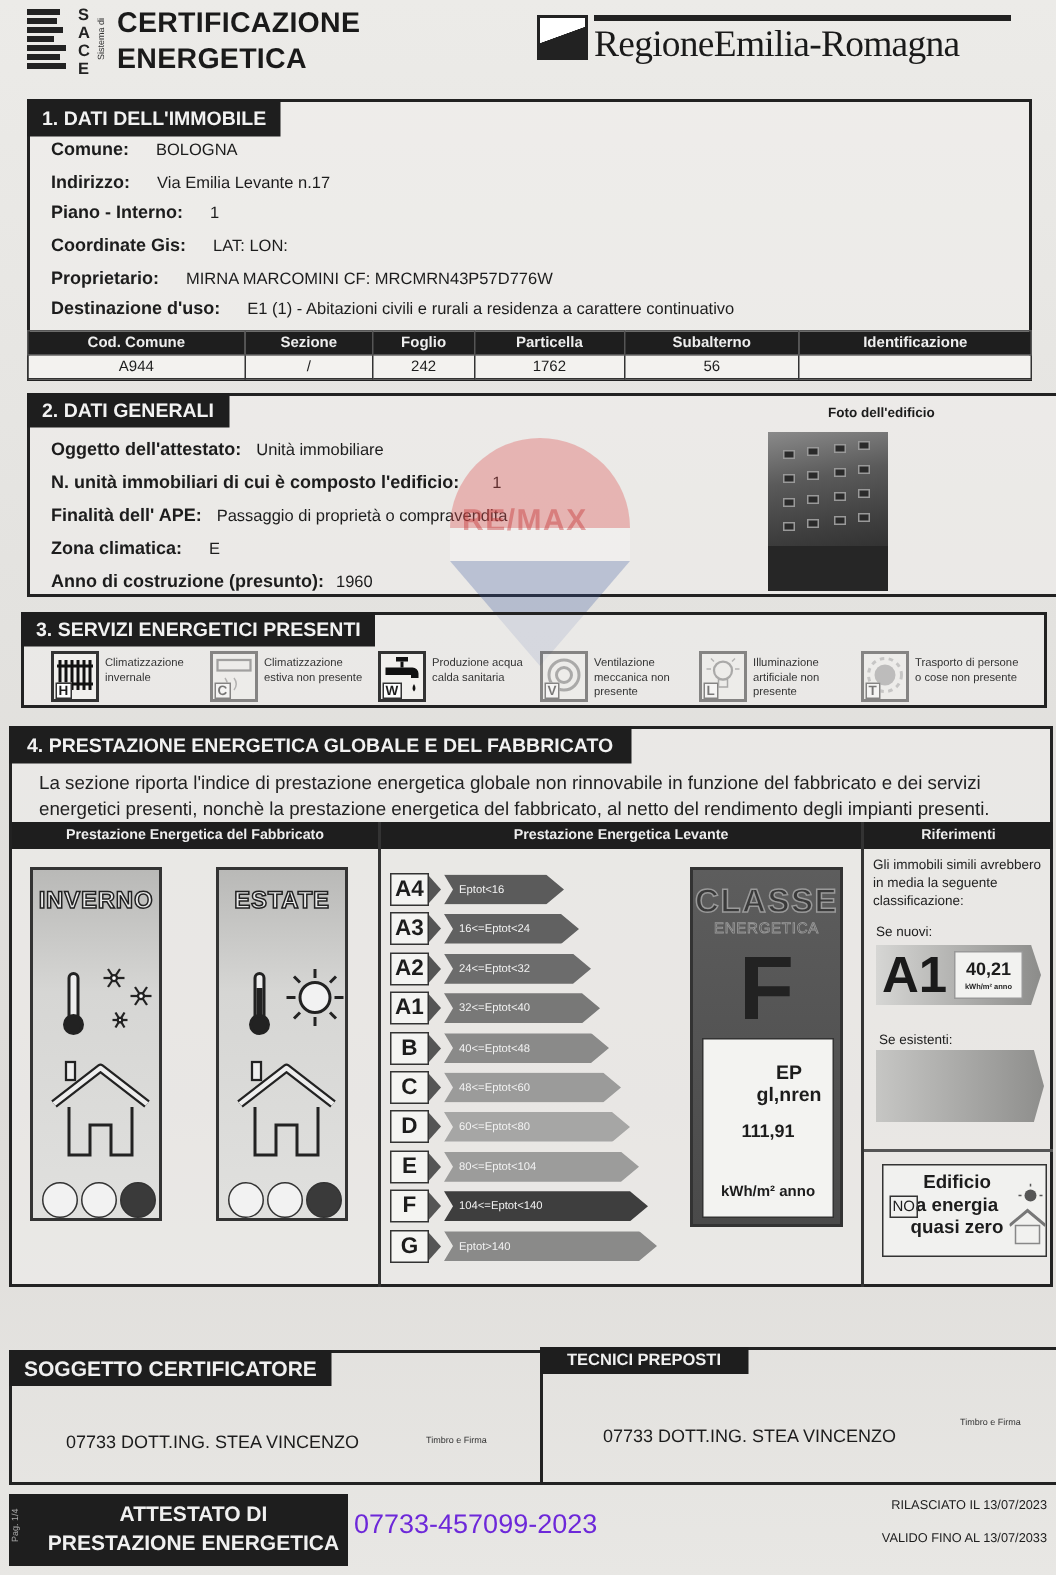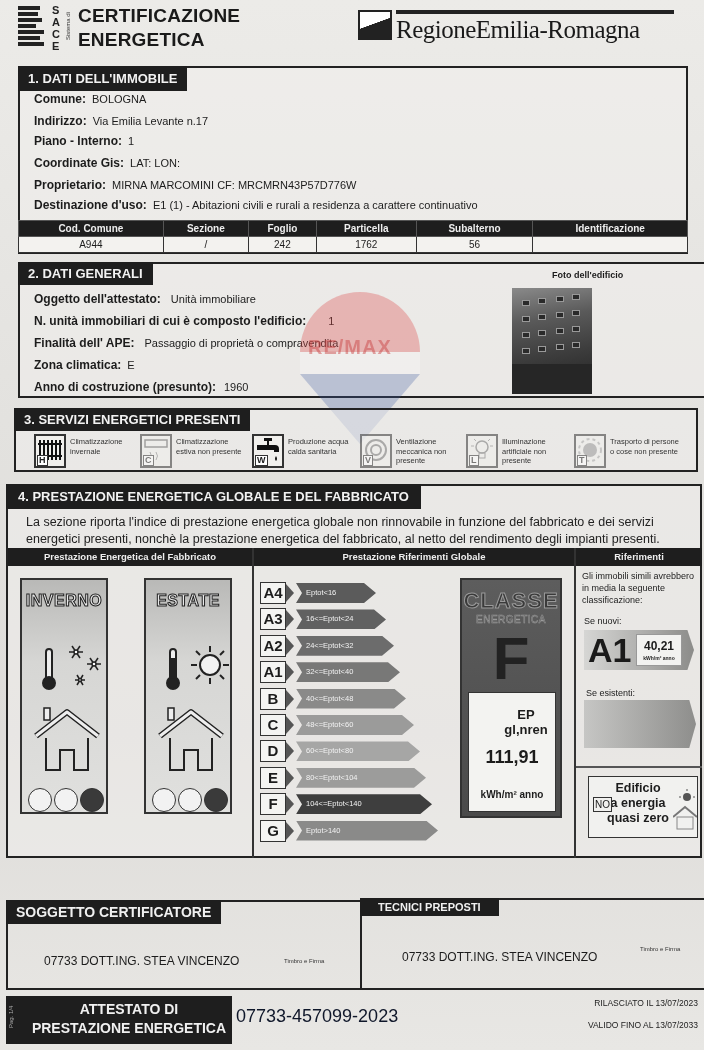--- a/index.html
+++ b/index.html
@@ -26,21 +26,21 @@
   .region-name { position: absolute; left: 38px; top: 8px; font-family: "Liberation Serif", "DejaVu Serif", serif; font-size: 25px; color: #1a1a1a; letter-spacing: -0.5px; white-space: nowrap; }
 
   
   .section { position: absolute; border: 2px solid #222; background: rgba(240,239,236,0.55); }
   .sec-head { position: absolute; left: -2px; top: -2px; background: #1e1e1e; color: #f2f2f2; font-weight: bold; font-size: 13px; padding: 4px 10px; white-space: nowrap; }
 
   
   .s1 { left: 18px; top: 66px; width: 670px; height: 188px; }
   .row { position: absolute; left: 14px; font-size: 12px; white-space: nowrap; }
   .row .lbl { font-weight: bold; }
-  .row .val { margin-left: 6px; font-size: 11px; }
+  .row .val { margin-left: 18px; font-size: 11px; }
   .s1-table { position: absolute; left: -2px; top: 152px; width: 670px; border-collapse: collapse; font-size: 10px; border-radius: 13px; }
   .s1-table th { background: #1e1e1e; color: #eee; font-weight: bold; height: 16px; border: 1px solid #555; }
   .s1-table td { text-align: center; height: 16px; border: 1px solid #333; background: #f3f2ef; }
 
   
   .s2 { left: 18px; top: 262px; width: 692px; height: 136px; }
   .photo-label { position: absolute; left: 532px; top: 6px; font-size: 9px; font-weight: bold; }
   .photo { position: absolute; left: 492px; top: 24px; width: 80px; height: 106px; background: linear-gradient(170deg, #8a8a8a 0%, #5a5a5a 30%, #3e3e3e 60%, #1f1f1f 100%); overflow: hidden; }
   .photo .win { position: absolute; width: 8px; height: 6px; background: #2a2a2a; border: 1px solid #999; }
   .photo .street { position: absolute; left: 0; bottom: 0; width: 80px; height: 30px; background: #262626; }
@@ -79,21 +79,21 @@
   .class-lbl { position: absolute; left: 0; top: 0; width: 26px; height: 22px; border: 1.5px solid #333; background: #f4f4f2; font-size: 15px; font-weight: bold; text-align: center; line-height: 20px; }
   .class-chev { position: absolute; left: 26px; top: 2px; width: 0; height: 0; border-top: 9px solid transparent; border-bottom: 9px solid transparent; border-left: 8px solid #555; }
   .class-bar { position: absolute; left: 36px; top: 1px; height: 20px; font-size: 7.5px; color: #f2f2f2; line-height: 20px; padding-left: 10px; clip-path: polygon(0 0, calc(100% - 12px) 0, 100% 50%, calc(100% - 12px) 100%, 0 100%, 6px 50%); white-space: nowrap; }
 
   .classe-box { position: absolute; left: 452px; top: 92px; width: 102px; height: 240px; background: linear-gradient(180deg, #5d5d5d 0%, #4a4a4a 100%); border: 2px solid #333; }
   .classe-t1 { position: absolute; left: 0; top: 8px; width: 98px; text-align: center; font-size: 22px; font-weight: bold; color: #3a3a3a; -webkit-text-stroke: 1px #9a9a9a; letter-spacing: 1px; }
   .classe-t2 { position: absolute; left: 0; top: 34px; width: 98px; text-align: center; font-size: 10px; color: #3a3a3a; -webkit-text-stroke: 0.6px #9a9a9a; letter-spacing: 0.5px; }
   .classe-letter { position: absolute; left: 0; top: 44px; width: 98px; text-align: center; font-size: 60px; font-weight: bold; color: #222; }
   .ep-box { position: absolute; left: 6px; top: 112px; width: 88px; height: 120px; background: #f3f3f1; border: 1.5px solid #333; text-align: center; }
   .ep-lbl { position: absolute; left: 0; top: 14px; width: 86px; font-size: 13px; font-weight: bold; padding-left: 28px; }
-  .ep-val { position: absolute; left: 0; top: 54px; width: 86px; font-size: 18px; font-weight: bold; }
+  .ep-val { position: absolute; left: 0; top: 54px; width: 86px; font-size: 12px; font-weight: bold; }
   .ep-unit { position: absolute; left: 0; top: 96px; width: 86px; font-size: 10px; font-weight: bold; }
 
   .ref-text { position: absolute; left: 574px; top: 84px; width: 118px; font-size: 9px; line-height: 12px; color: #222; }
   .ref-new-lbl { position: absolute; left: 576px; top: 130px; font-size: 9px; }
   .ref-new { position: absolute; left: 576px; top: 144px; width: 110px; height: 40px; background: linear-gradient(90deg, #d6d6d4 0%, #8c8c8a 100%); clip-path: polygon(0 0, 94% 0, 100% 50%, 94% 100%, 0 100%); }
   .ref-new-cls { position: absolute; left: 4px; top: 0; font-size: 34px; font-weight: bold; color: #1a1a1a; line-height: 40px; }
   .ref-new-valbox { position: absolute; left: 52px; top: 4px; width: 46px; height: 32px; background: #f2f2f0; border: 1px solid #999; text-align: center; }
   .ref-new-val { display: block; font-size: 12px; font-weight: bold; margin-top: 4px; }
   .ref-new-unit { display: block; font-size: 5px; font-weight: bold; margin-top: 2px; }
   .ref-ex-lbl { position: absolute; left: 578px; top: 202px; font-size: 9px; }
@@ -106,21 +106,21 @@
 
   
   .foot-l { left: 6px; top: 900px; width: 356px; height: 90px; border: 2px solid #222; border-right: none; }
   .foot-r { left: 360px; top: 898px; width: 344px; height: 92px; border: 2px solid #222; border-right: none; }
   .foot-head { position: absolute; left: -2px; top: -2px; background: #1e1e1e; color: #f0f0f0; font-weight: bold; padding: 4px 10px; white-space: nowrap; }
   .foot-name { position: absolute; font-size: 12px; white-space: nowrap; }
   .foot-sign { position: absolute; font-size: 6px; color: #333; }
   .ape-box { left: 6px; top: 996px; width: 226px; height: 48px; background: #1e1e1e; color: #f0f0f0; }
   .ape-title { position: absolute; left: 20px; top: 4px; width: 206px; text-align: center; font-size: 14px; font-weight: bold; line-height: 19px; }
   .ape-page { position: absolute; left: 2px; top: 32px; font-size: 6px; color: #aaa; transform: rotate(-90deg); transform-origin: left top; }
-  .ape-code { left: 236px; top: 1006px; font-size: 18px; color: #0f172a; }
+  .ape-code { left: 236px; top: 1006px; font-size: 18px; color: #6d28d9; }
   .ape-dates { left: 570px; top: 992px; font-size: 8.5px; line-height: 22px; text-align: right; width: 128px; }
 </style>
 </head>
 <body>
 
 <div class="abs hdr-logo">
   <div class="hdr-bars">
     <div style="width:22px"></div>
       <div style="width:20px"></div>
       <div style="width:24px"></div>
@@ -298,21 +298,21 @@
     </div>
     <div class="svc-label">Trasporto di persone o cose non presente</div>
   </div>
 </div>
 
 <div class="section s4">
   <div class="sec-head" style="font-size:13px;padding:5px 12px;">4. PRESTAZIONE ENERGETICA GLOBALE E DEL FABBRICATO</div>
   <div class="s4-desc">La sezione riporta l'indice di prestazione energetica globale non rinnovabile in funzione del fabbricato e dei servizi energetici presenti, nonchè la prestazione energetica del fabbricato, al netto del rendimento degli impianti presenti.</div>
 
   <div class="s4-colhead" style="left:0;width:244px">Prestazione Energetica del Fabbricato</div>
-  <div class="s4-colhead" style="left:246px;width:320px">Prestazione Riferimenti Globale</div>
+  <div class="s4-colhead" style="left:246px;width:320px">Prestazione Energetica Levante</div>
   <div class="s4-colhead" style="left:568px;width:126px">Riferimenti</div>
   <div class="vdiv" style="left:244px"></div>
   <div class="vdiv" style="left:566px"></div>
 
   <div class="season" style="left:12px">
     <div class="season-title">INVERNO</div>
     <div class="thermo">
         <div class="thermo-tube"></div>
         <div class="thermo-bulb"></div>
       </div>

